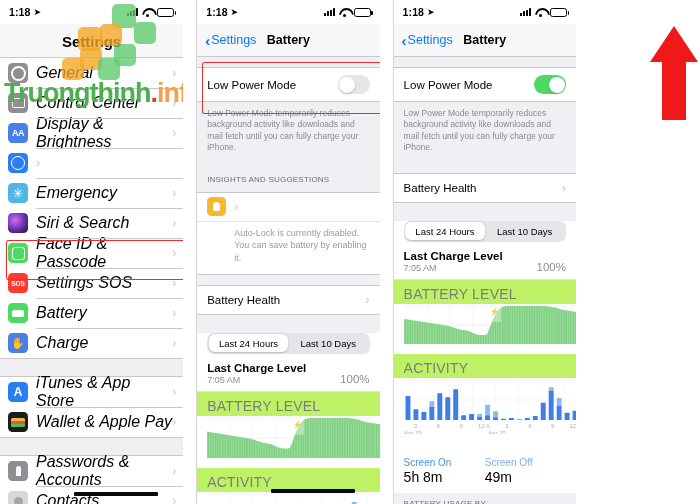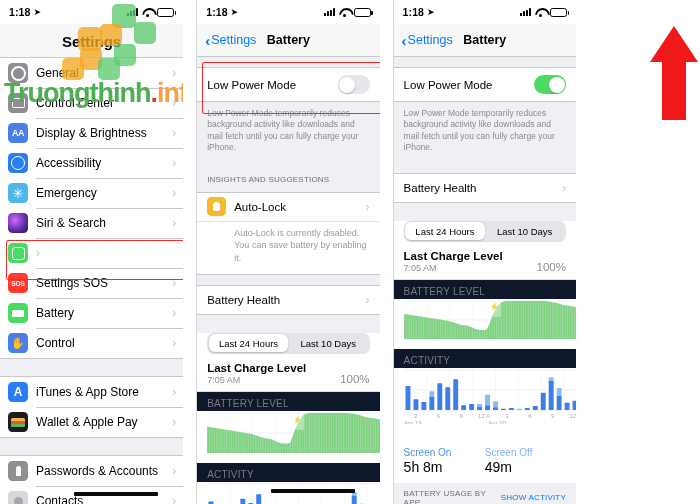--- a/index.html
+++ b/index.html
@@ -52,21 +52,21 @@
   .settings-title { text-align: center; font-size: 15px; font-weight: bold; padding: 9px 0 7px; background:#f7f7f7; color:#000; }
 
   
   .group { background: #fff; border-top: .5px solid #c8c7cc; border-bottom: .5px solid #c8c7cc; }
   .gap { height: 17px; background: #efeff4; }
   .gap.sm { height: 10px; }
   .row { display: flex; align-items: center; height: 30px; padding-left: 8px; background:#fff; position: relative; }
   .row + .row::before { content:""; position:absolute; left:36px; right:0; top:0; height:.5px; background:#c8c7cc; }
   .ico { width: 20px; height: 20px; border-radius: 4.5px; flex: 0 0 20px; margin-right: 8px;
          display:flex; align-items:center; justify-content:center; font-size:10px; color:#fff; overflow:hidden; position:relative; }
-  .row-label { font-size: 12px; color: #000; flex: 1; }
+  .row-label { font-size: 16px; color: #000; flex: 1; font-style: italic; }
   .chev { color: #c7c7cc; font-size: 12px; margin-right: 7px; font-weight: 500; }
 
   
   .i-general { background:#8e8e93; }
   .i-general::after{content:"";width:11px;height:11px;border:2px solid #fff;border-radius:50%;}
   .i-control { background:#8e8e93; }
   .i-control::after{content:"";width:11px;height:8px;border:1.5px solid #fff;border-radius:1.5px;}
   .i-display { background:#4a7fe8; font-weight:bold; font-size:9px; letter-spacing:-.5px;text-align:right;}
   .i-access { background:#2a7ef4; }
   .i-access::after{content:"";width:12px;height:12px;border:1.5px solid #fff;border-radius:50%;}
@@ -108,21 +108,21 @@
   .seg { display:flex; margin: 8px 10px 6px; background:#e4e4e9; border-radius:7px; padding:1.5px; height:21px; }
   .seg div { flex:1; display:flex; align-items:center; justify-content:center; font-size:9.5px; color:#000; border-radius:6px; }
   .seg div.active { background:#fff; box-shadow:0 .5px 2px rgba(0,0,0,.2); font-weight:500;}
 
   .charge { display:flex; align-items:flex-end; padding: 2px 10px 6px; background:#fff; }
   .charge-l { flex:1; }
   .charge-t { font-size:11.5px; font-weight:bold; color:#000; }
   .charge-s { font-size:9px; color:#8e8e93; margin-top:1px; }
   .charge-r { font-size:11.5px; color:#8e8e93; padding-top:1px; }
 
-  .chart-hdr { font-size:10px; color:#7b7b80; letter-spacing:.2px; padding: 6px 10px 2px; background:#0f172a; border-top:.5px solid #e2e2e6;}
+  .chart-hdr { font-size:14px; color:#7b7b80; letter-spacing:.2px; padding: 6px 10px 2px; background:#bef264; border-top:.5px solid #e2e2e6;}
   .chart-wrap { position: relative; background:#fff; padding: 0 10px 0; }
   .chart-wrap svg { display:block; }
 
   .stats { display:flex; background:#fff; padding: 4px 10px 8px; margin-top: 19px; }
   .stat { flex:1; }
   .stat-l { font-size:10px; color:#4a90e2; }
   .stat-v { font-size:14px; color:#000; font-weight:500; margin-top:1px; }
 
   .usage-hdr { display:flex; align-items:center; padding: 6px 10px 3px; background:#efeff4; }
   .usage-hdr .t { font-size:8px; color:#6d6d72; letter-spacing:.2px; flex:1; }
@@ -182,50 +182,50 @@
           <span class="row-label">Control Center</span>
           <span class="chev">›</span>
         </div>
       <div class="row">
           <span class="ico i-display">AA</span>
           <span class="row-label">Display &amp; Brightness</span>
           <span class="chev">›</span>
         </div>
       <div class="row">
           <span class="ico i-access"></span>
-          <span class="row-label">Accessibility</span>
           <span class="chev">›</span>
         </div>
       <div class="row">
           <span class="ico i-wall"></span>
           <span class="row-label">Emergency</span>
           <span class="chev">›</span>
         </div>
       <div class="row">
           <span class="ico i-siri"></span>
           <span class="row-label">Siri &amp; Search</span>
           <span class="chev">›</span>
         </div>
       <div class="row">
           <span class="ico i-face"></span>
+          <span class="row-label">Face ID &amp; Passcode</span>
           <span class="chev">›</span>
         </div>
       <div class="row">
           <span class="ico i-sos">SOS</span>
           <span class="row-label">Settings SOS</span>
           <span class="chev">›</span>
         </div>
       <div class="row">
           <span class="ico i-batt"></span>
           <span class="row-label">Battery</span>
           <span class="chev">›</span>
         </div>
       <div class="row">
           <span class="ico i-priv"></span>
-          <span class="row-label">Control</span>
+          <span class="row-label">Charge</span>
           <span class="chev">›</span>
         </div>
     </div>
 
     <div class="gap"></div>
     <div class="group">
       <div class="row">
           <span class="ico i-itunes"></span>
           <span class="row-label">iTunes &amp; App Store</span>
           <span class="chev">›</span>
@@ -299,21 +299,20 @@
             <span class="knob"></span>
           </span>
       </div>
     </div>
     <div class="lpm-desc">Low Power Mode temporarily reduces background activity like downloads and mail fetch until you can fully charge your iPhone.</div>
 
     <div class="sect-hdr">INSIGHTS AND SUGGESTIONS</div>
     <div class="group">
       <div class="ins-row">
         <span class="ins-ico"></span>
-        <span class="ins-label">Auto-Lock</span>
         <span class="chev" style="margin-right:0">›</span>
       </div>
       <div class="ins-desc">Auto-Lock is currently disabled. You can save battery by enabling it.</div>
     </div>
 
     <div class="gap sm"></div>
     <div class="group">
       <div class="ins-row" style="padding-left:10px">
         <span class="ins-label">Battery Health</span>
         <span class="chev" style="margin-right:0">›</span>

